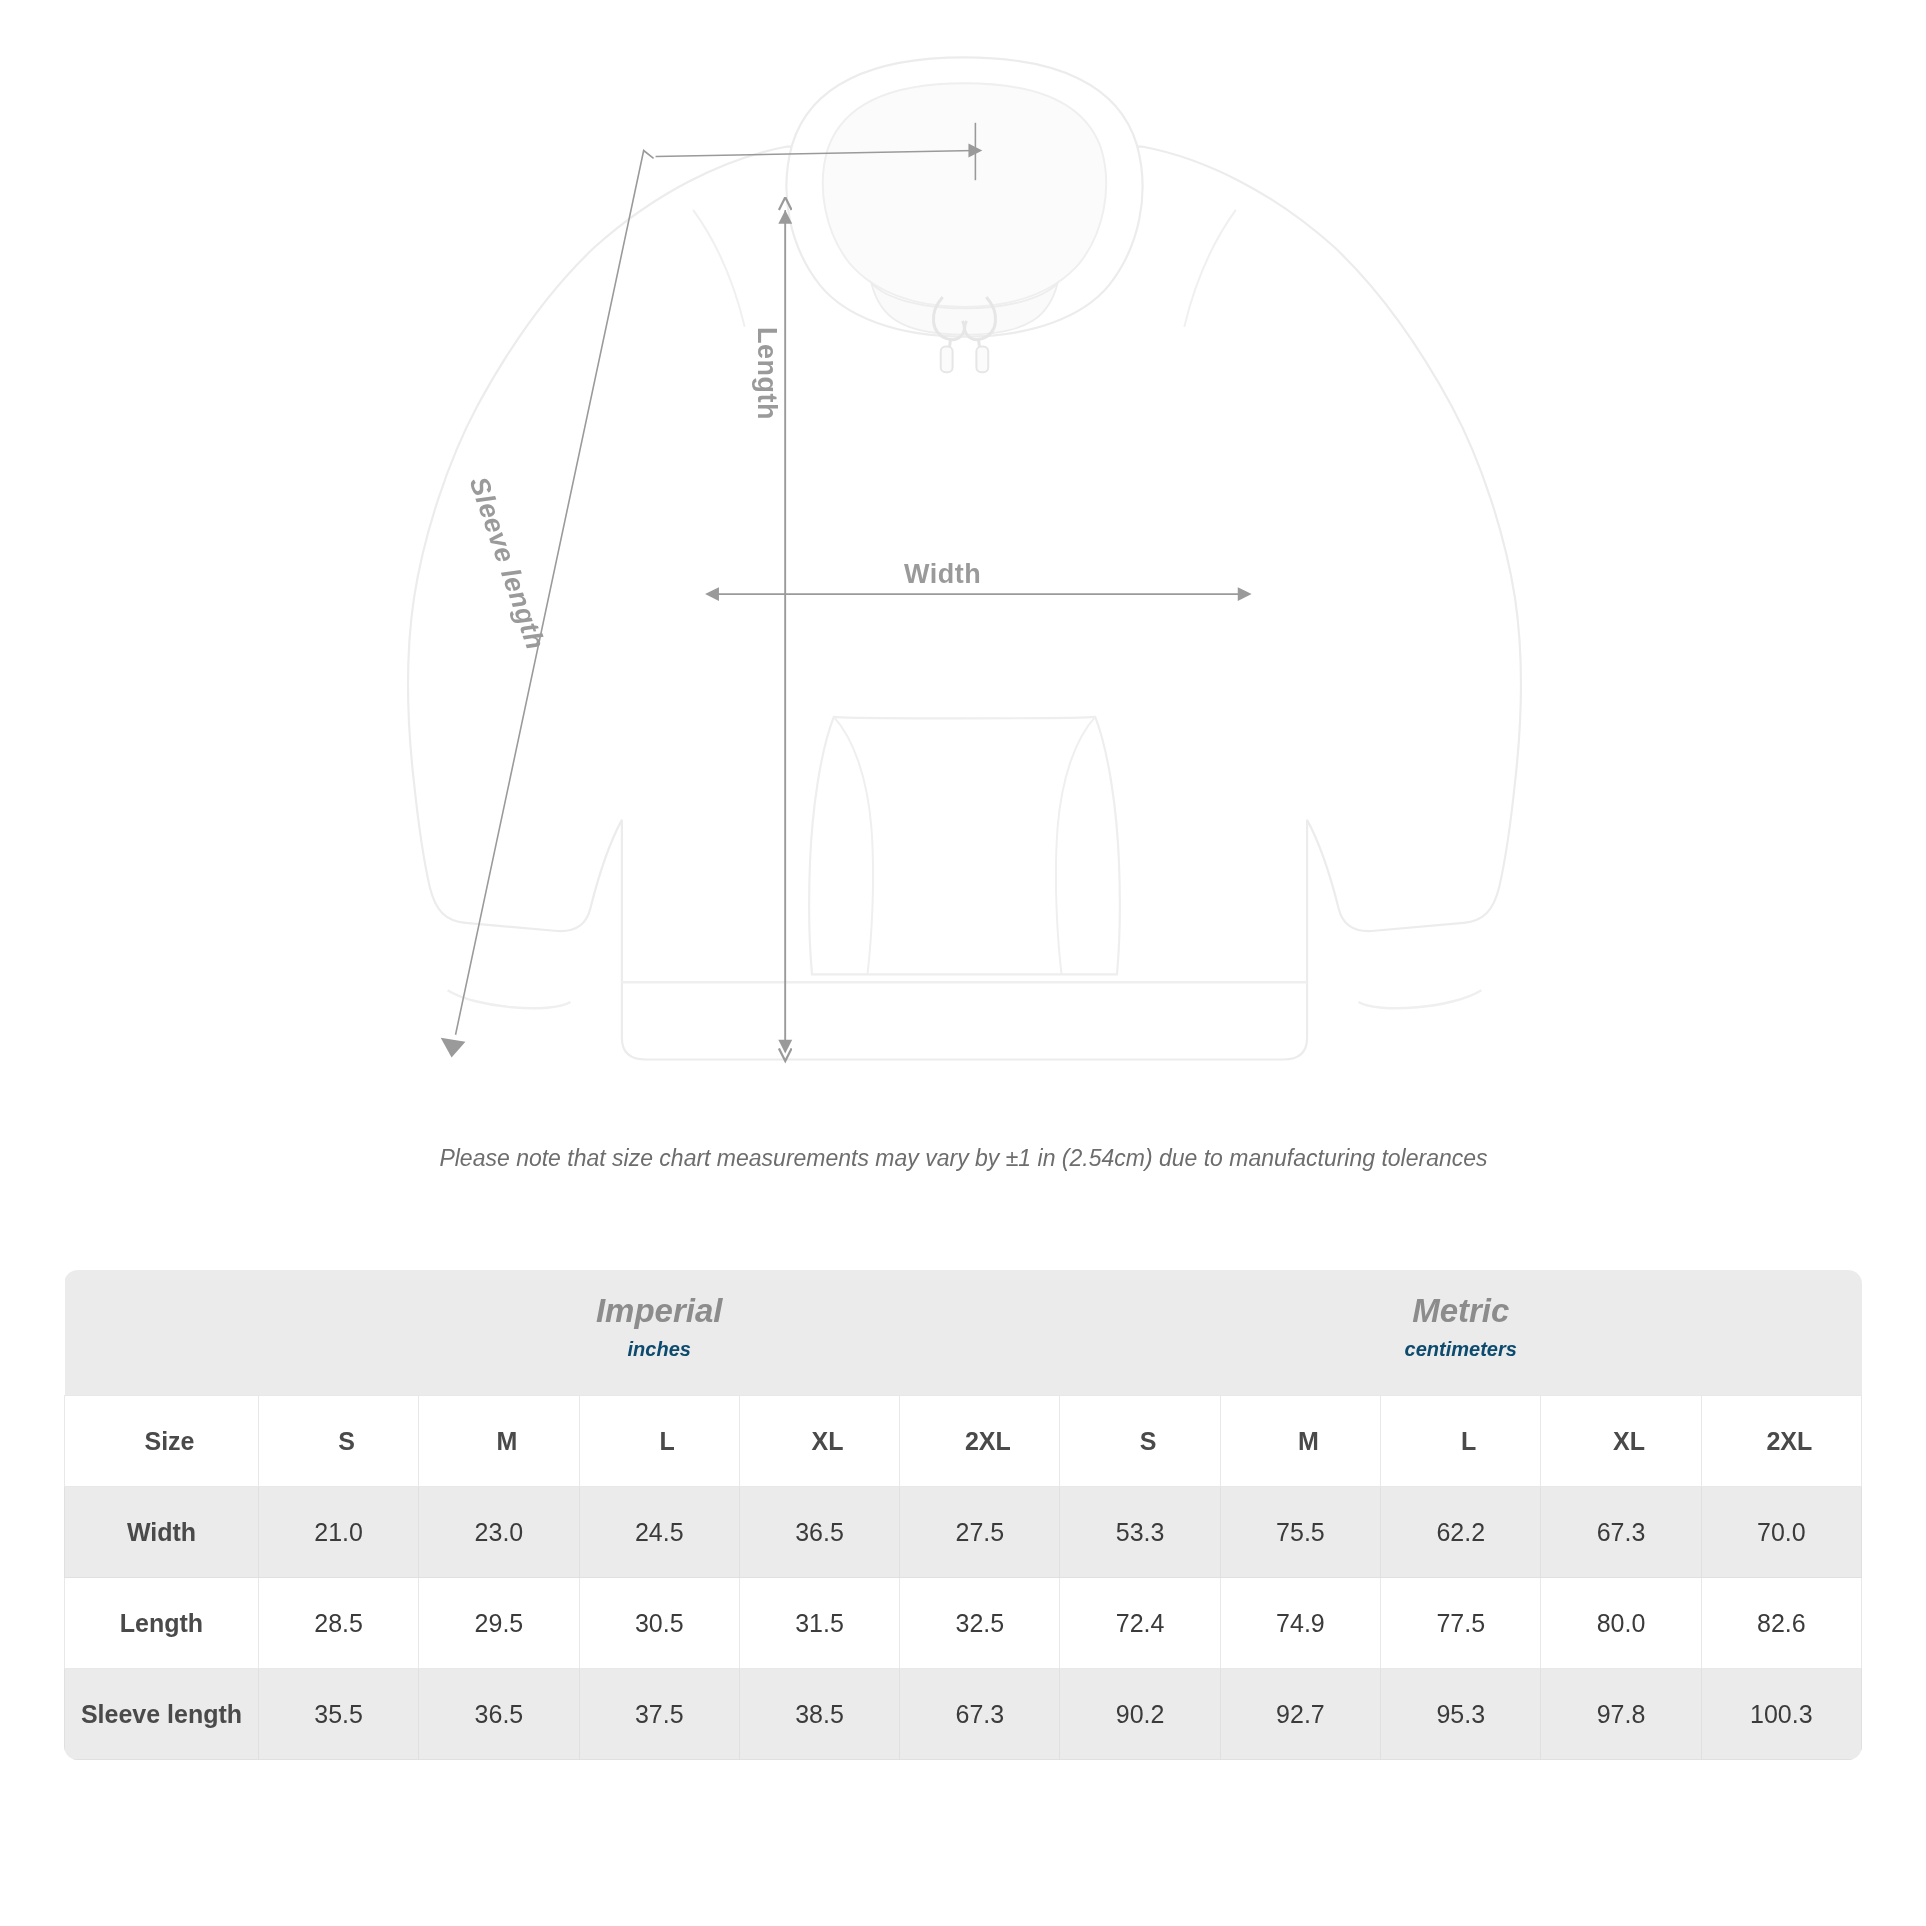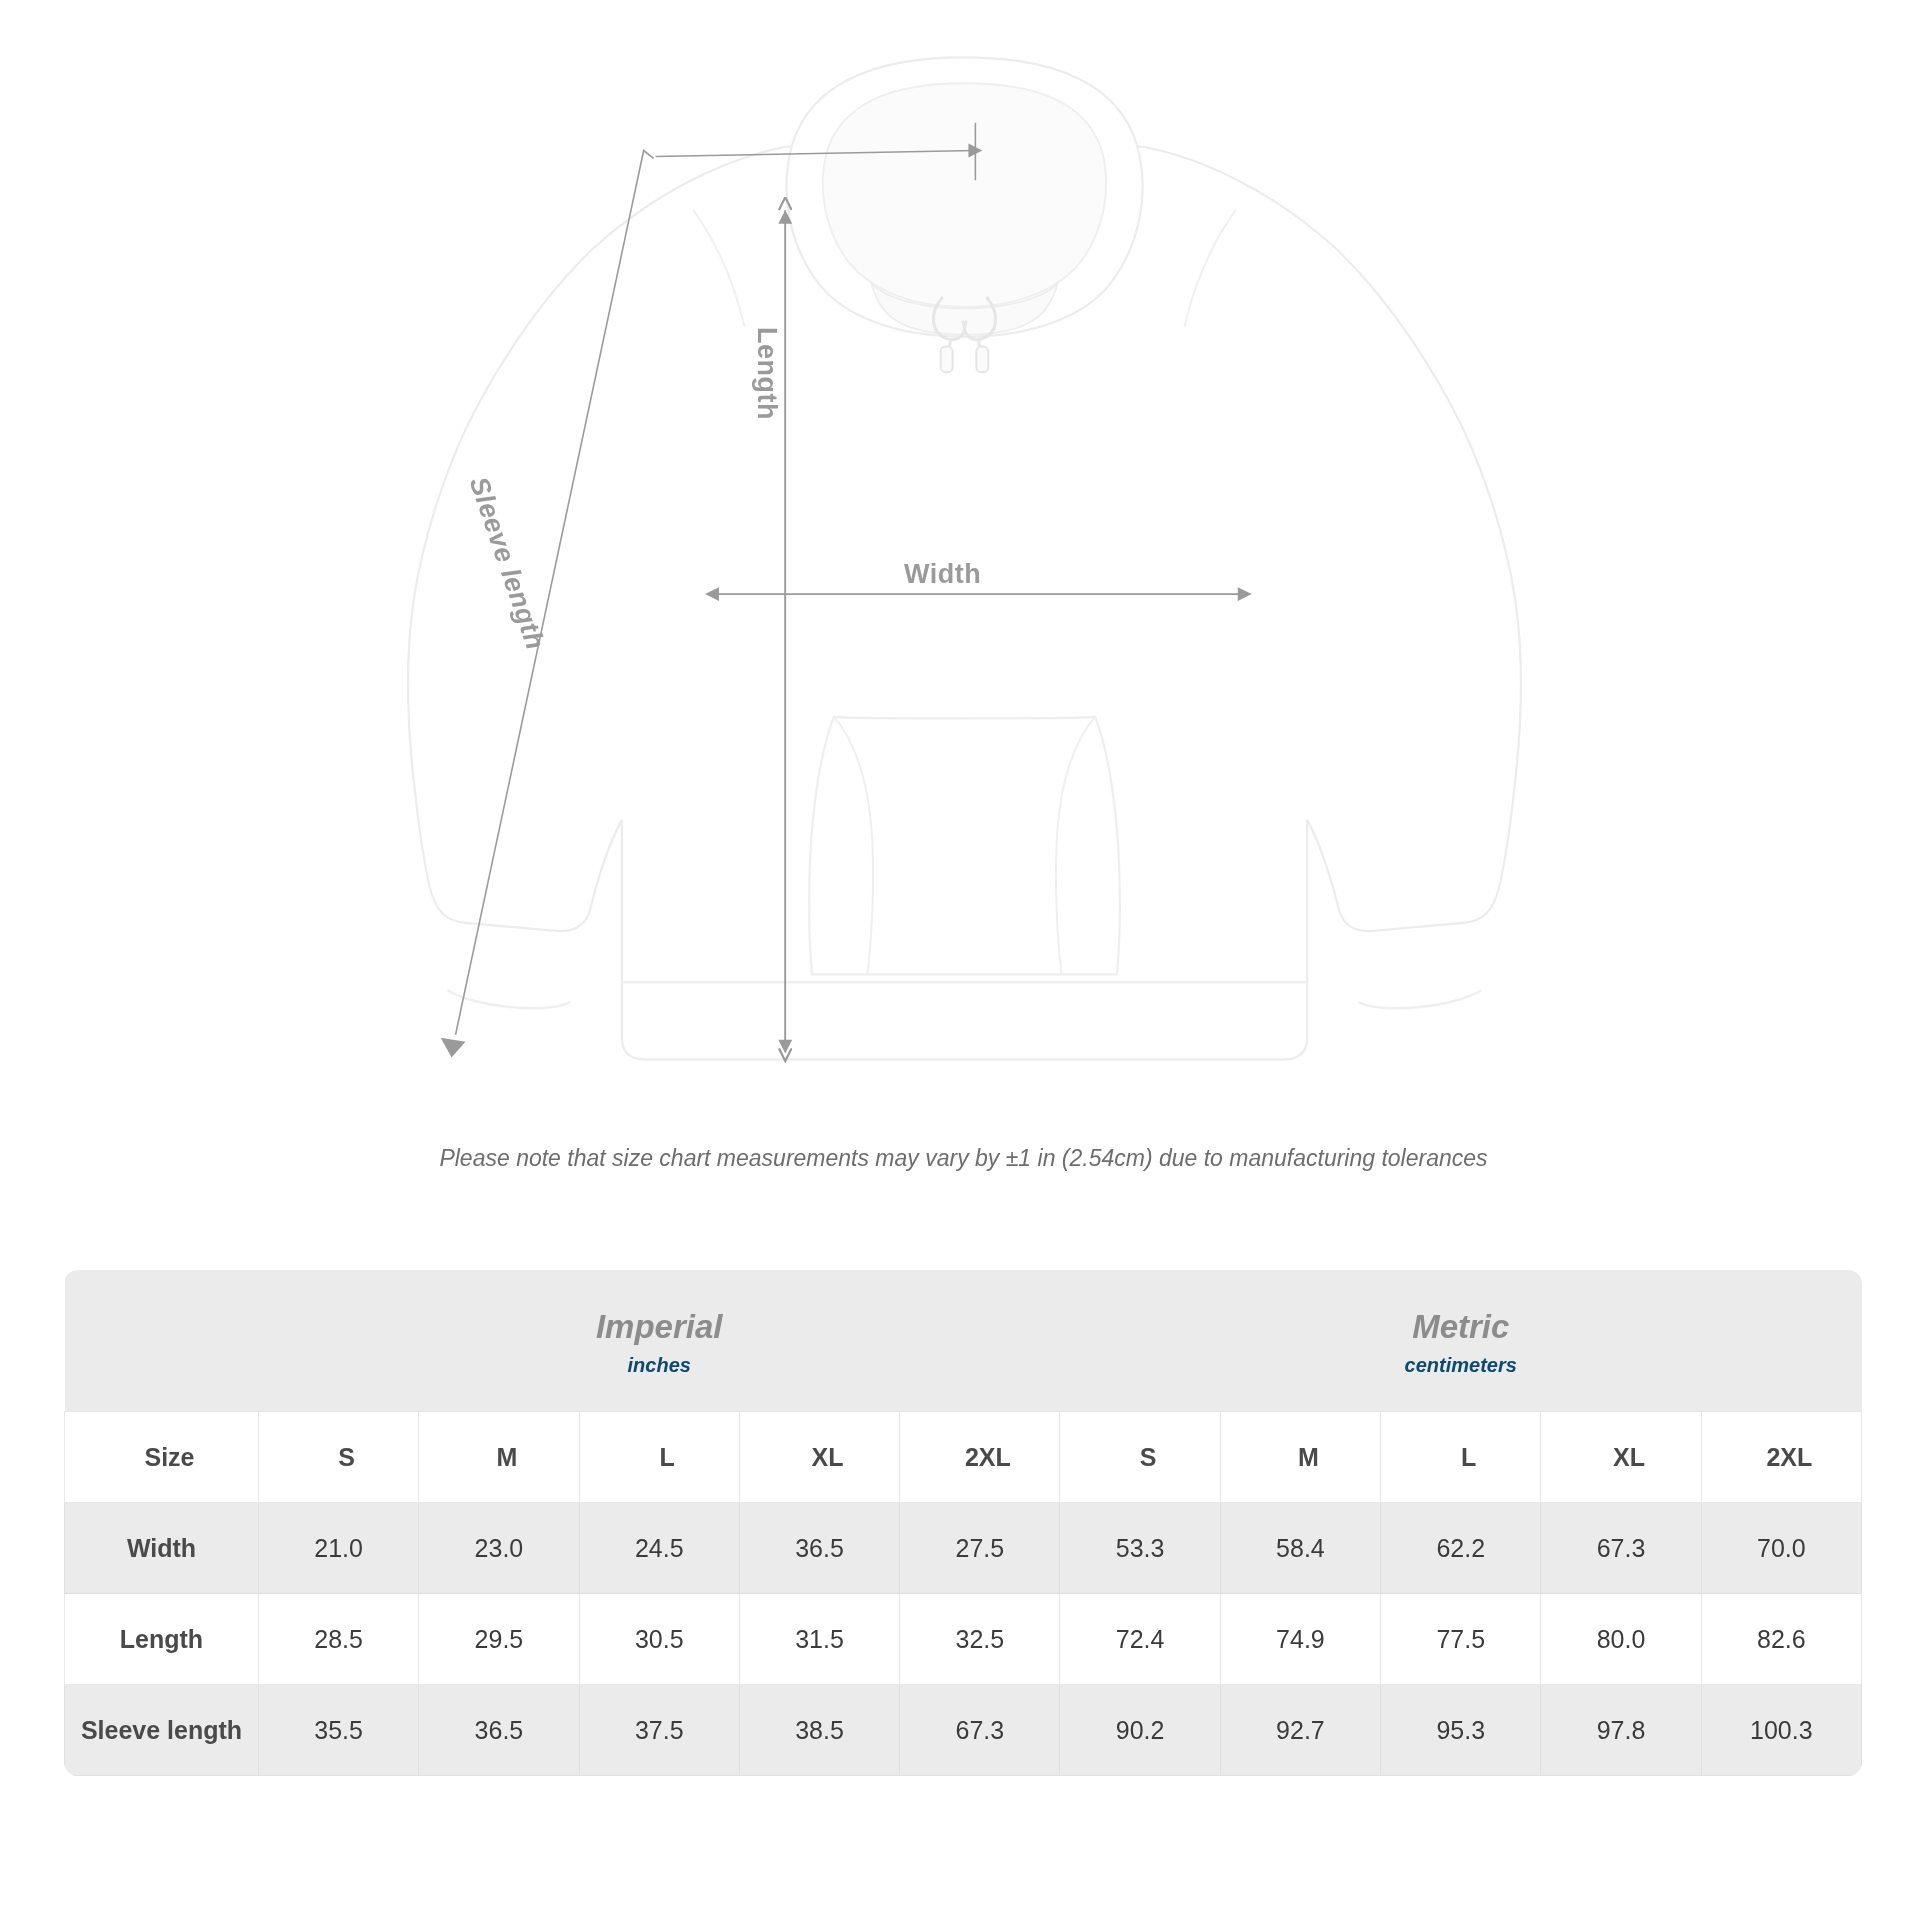--- a/index.html
+++ b/index.html
@@ -93,21 +93,21 @@
   }
   table.size-table th, table.size-table td {
     border: 1px solid #e3e3e3;
     text-align: center;
     font-size: 25px;
     color: #3b3b3b;
   }
   .unit-head {
     background: #ebebeb;
     border: none !important;
-    padding: 38px 0 34px 0;
+    padding: 22px 0 34px 0;
   }
   .unit-head .unit-name {
     font-size: 33px;
     font-weight: bold;
     font-style: italic;
     color: #8c8c8c;
     display: block;
     margin-bottom: 8px;
   }
   .unit-head .unit-sub {
@@ -310,21 +310,21 @@
       </thead>
       <tbody>
         <tr class="data-row alt">
           <td class="rowlabel">Width</td>
           <td>21.0</td>
           <td>23.0</td>
           <td>24.5</td>
           <td>36.5</td>
           <td>27.5</td>
           <td>53.3</td>
-          <td>58.4</td>
+          <td>75.5</td>
           <td>62.2</td>
           <td>67.3</td>
           <td>70.0</td>
         </tr>
         <tr class="data-row plain">
           <td class="rowlabel">Length</td>
           <td>28.5</td>
           <td>29.5</td>
           <td>30.5</td>
           <td>31.5</td>

